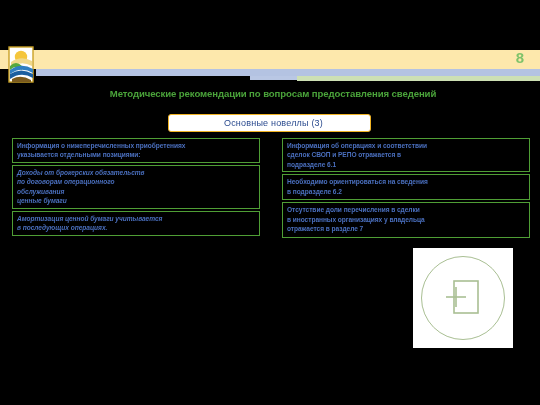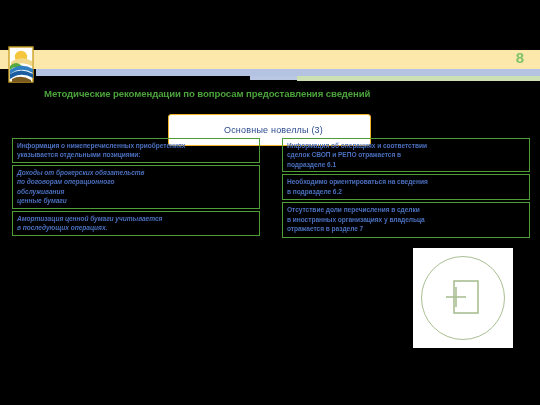--- a/index.html
+++ b/index.html
@@ -73,38 +73,38 @@
     top: 48px;
     font-size: 15px;
     font-weight: bold;
     color: #7ec36a;
     line-height: 20px;
   }
 
   
   .slide-title {
     position: absolute;
-    left: 44px;
+    left: 28px;
     top: 88px;
     width: 490px;
-    text-align: left;
+    text-align: center;
     font-size: 9.6px;
     font-weight: bold;
     color: #4aa33a;
     letter-spacing: -0.1px;
     line-height: 12px;
   }
 
   
   .subtitle-pill {
     position: absolute;
     left: 168px;
     top: 114px;
     width: 203px;
-    height: 32px;
+    height: 18px;
     background: #ffffff;
     border: 1.5px solid #f0b323;
     border-radius: 3px;
     box-sizing: border-box;
     display: flex;
     align-items: center;
     justify-content: center;
     padding-left: 8px;
   }
   .subtitle-pill span {

